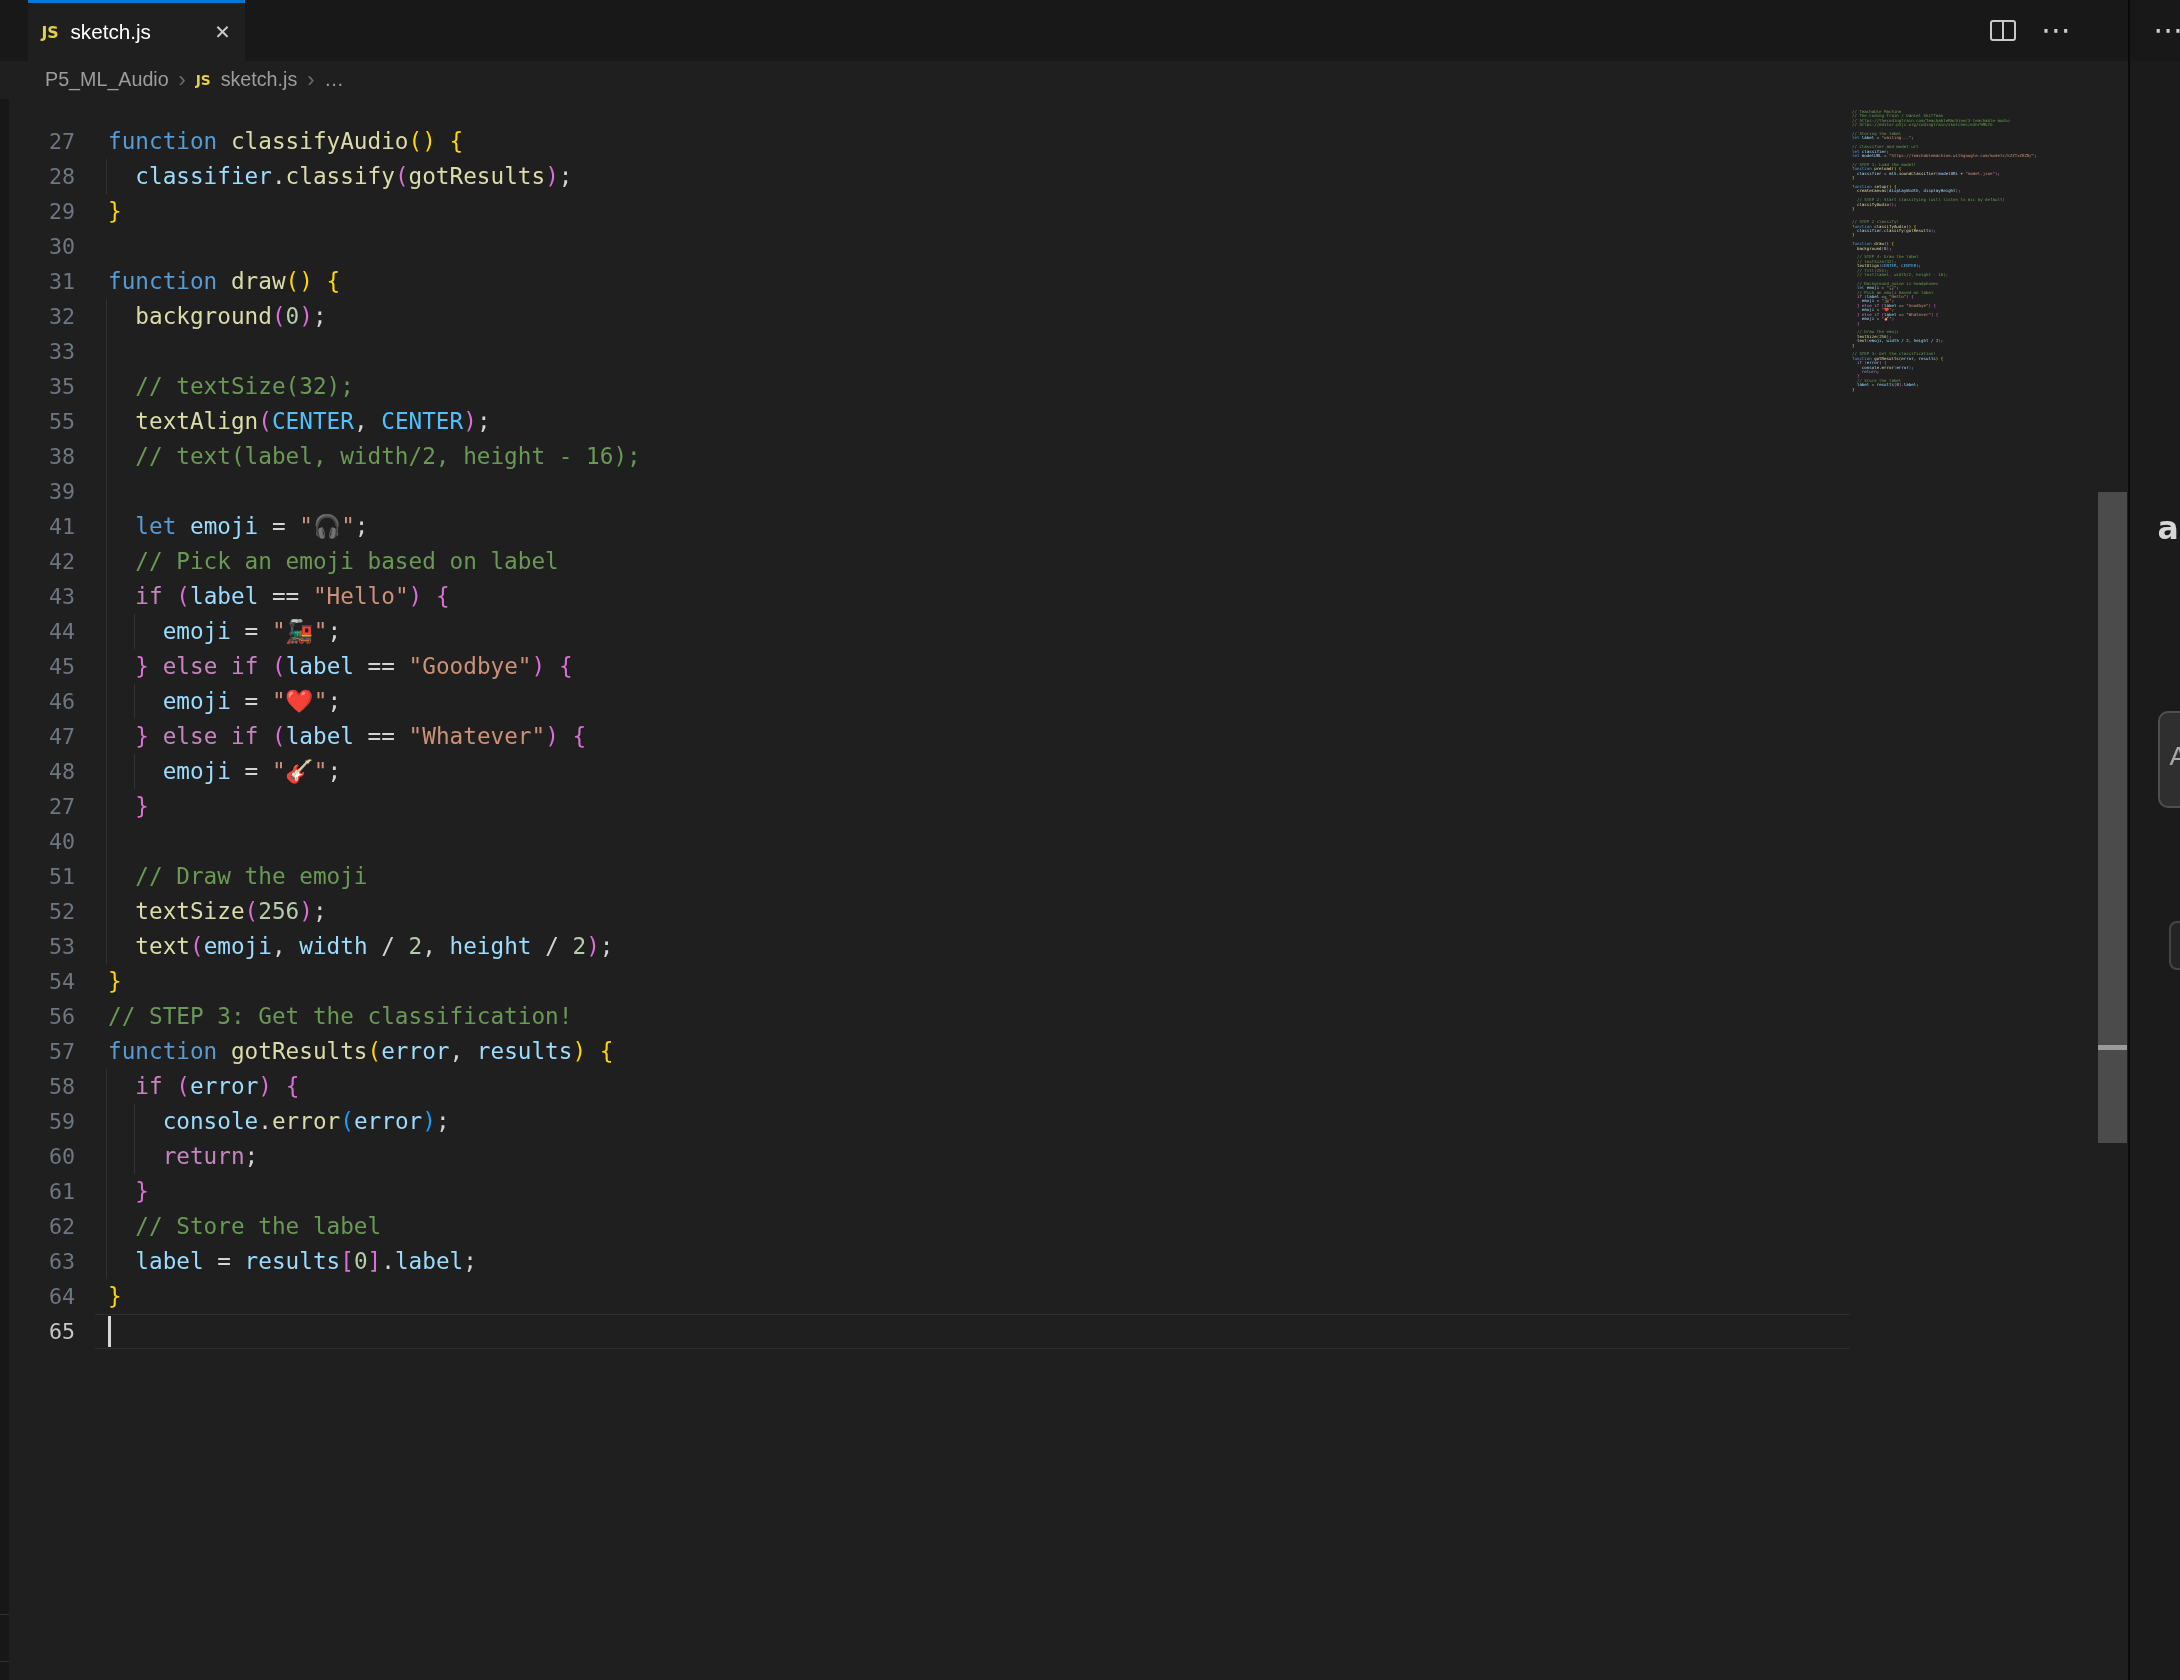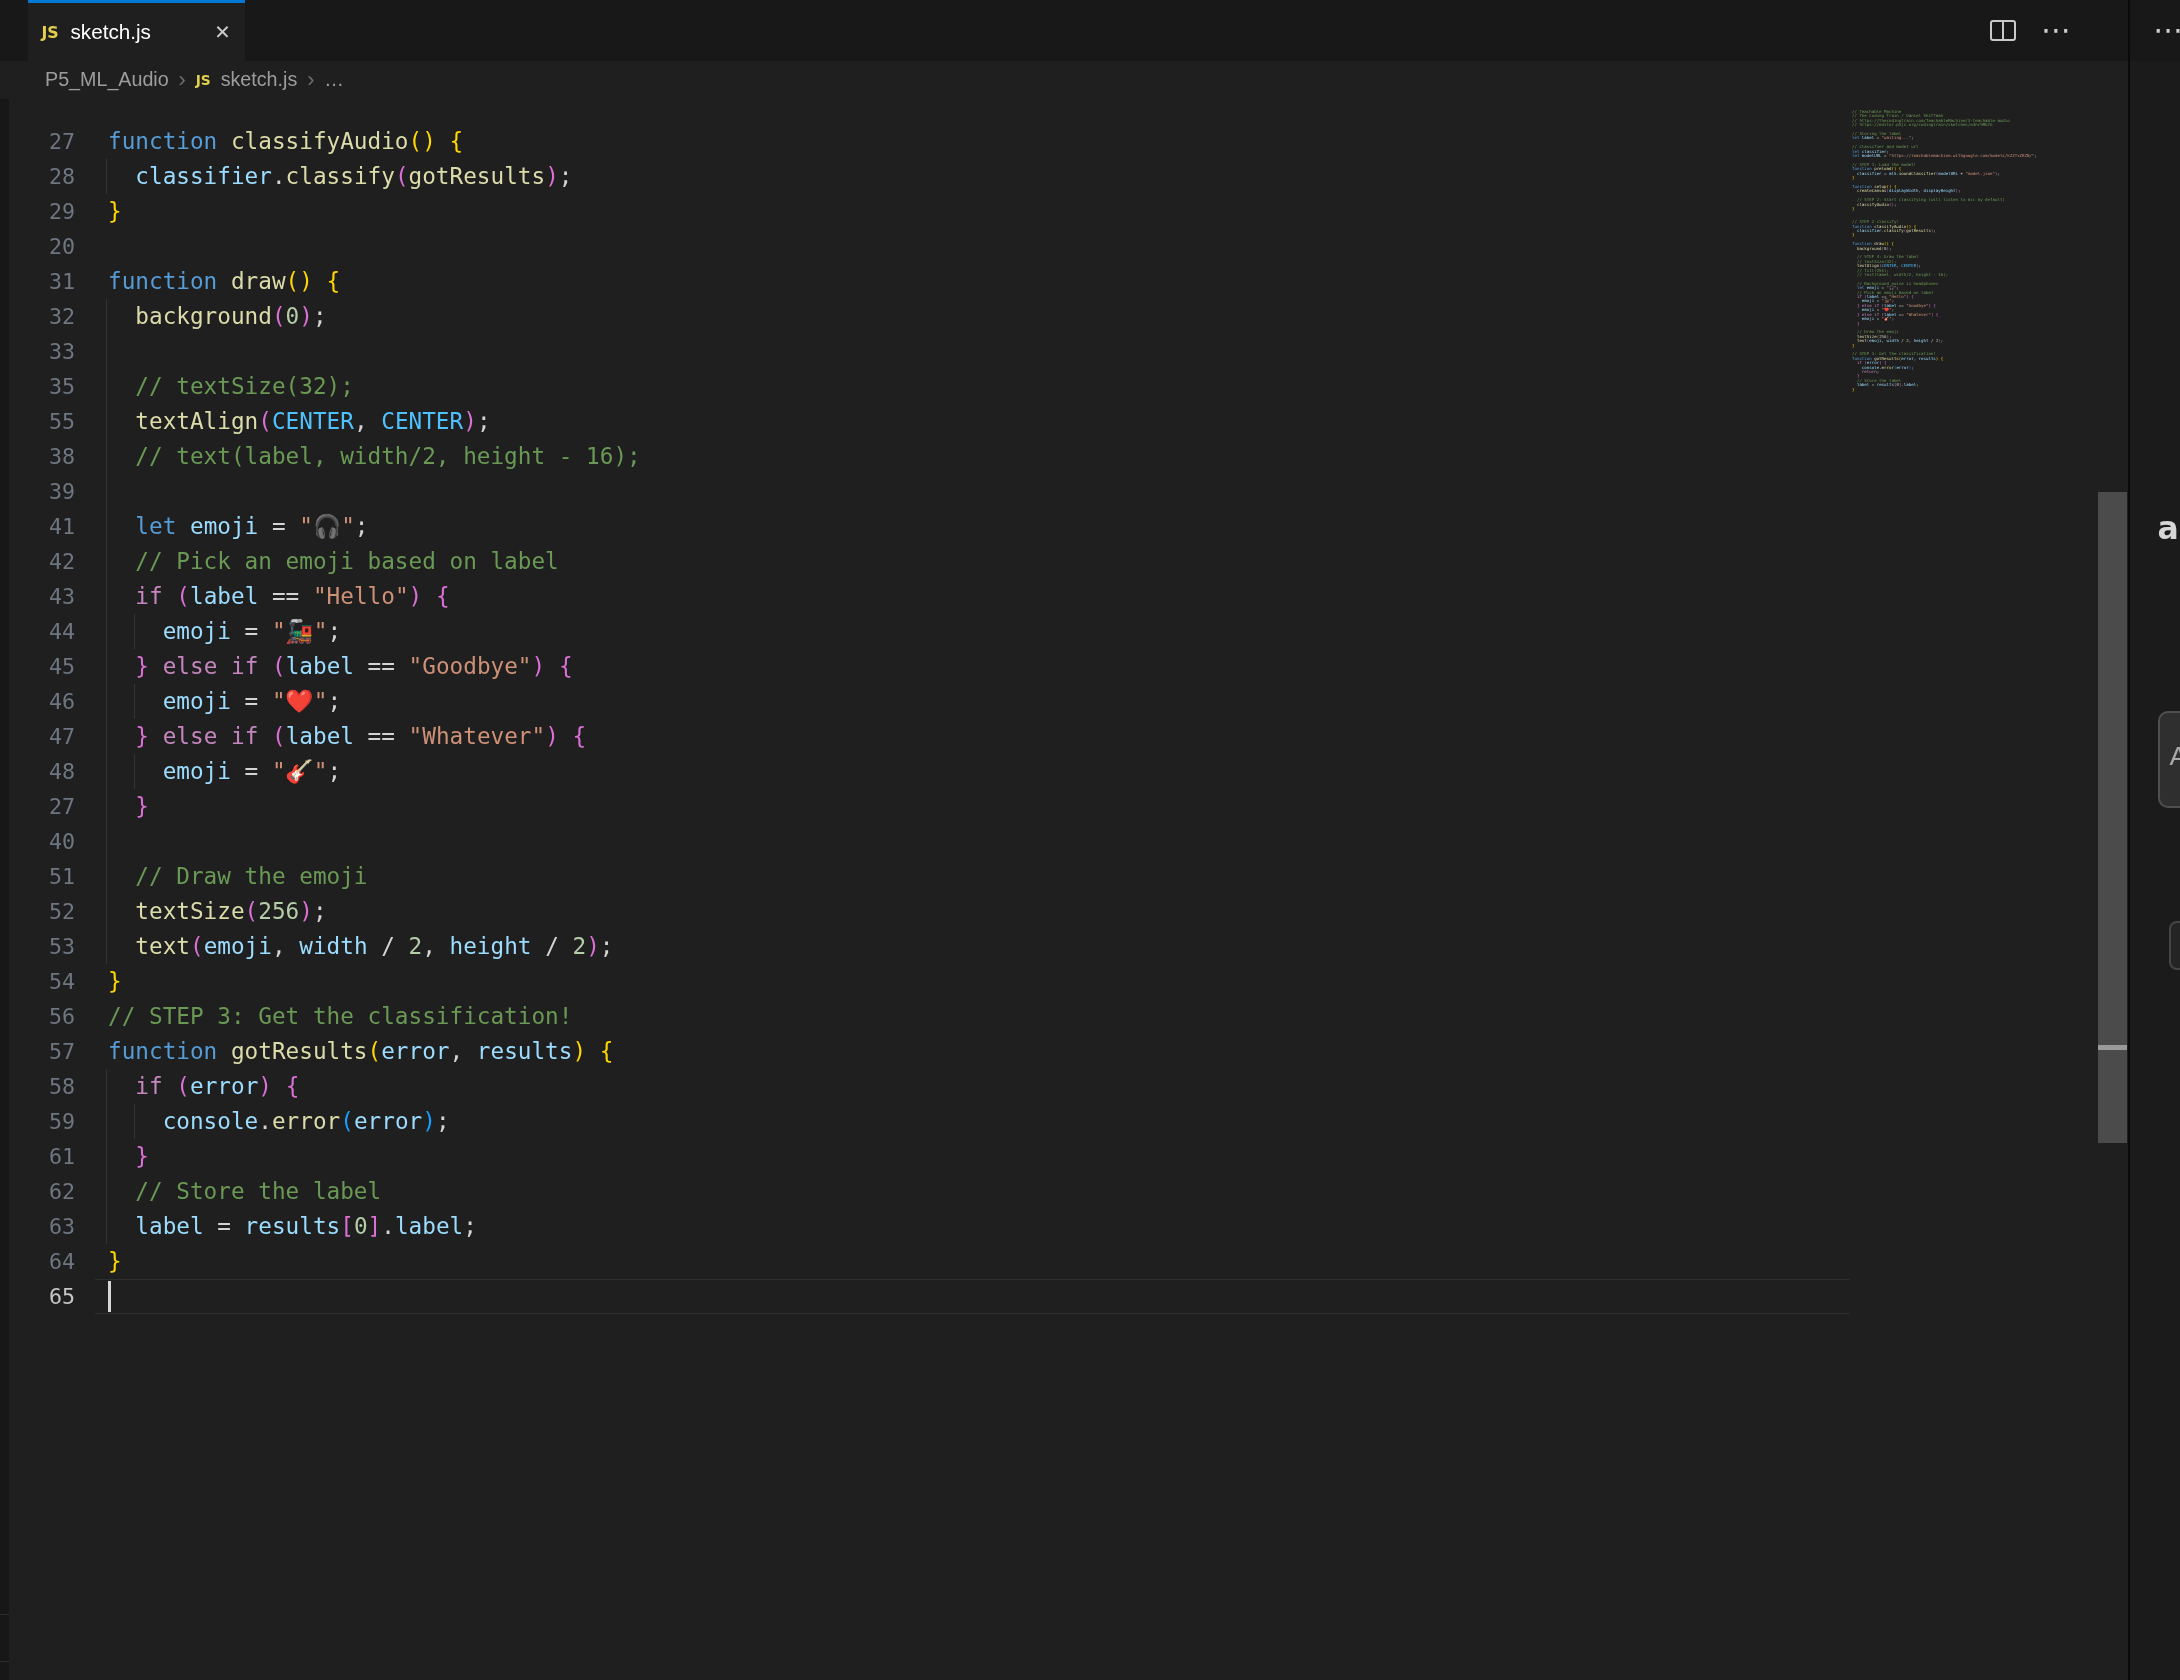--- a/index.html
+++ b/index.html
@@ -103,21 +103,21 @@
       <div class="row">
         <span class="gn">28</span>
         <i class="guide" style="left: 106px;"></i>
         <span class="ct"><span style="color: rgb(212, 212, 212);">  </span><span style="color: rgb(156, 220, 254);">classifier</span><span style="color: rgb(212, 212, 212);">.</span><span style="color: rgb(220, 220, 170);">classify</span><span style="color: rgb(218, 112, 214);">(</span><span style="color: rgb(220, 220, 170);">gotResults</span><span style="color: rgb(218, 112, 214);">)</span><span style="color: rgb(212, 212, 212);">;</span></span>
       </div>
       <div class="row">
         <span class="gn">29</span>
         <span class="ct"><span style="color: rgb(255, 215, 0);">}</span></span>
       </div>
       <div class="row">
-        <span class="gn">20</span>
+        <span class="gn">30</span>
         <span class="ct"></span>
       </div>
       <div class="row">
         <span class="gn">31</span>
         <span class="ct"><span style="color: rgb(86, 156, 214);">function </span><span style="color: rgb(220, 220, 170);">draw</span><span style="color: rgb(255, 215, 0);">()</span><span style="color: rgb(212, 212, 212);"> </span><span style="color: rgb(255, 215, 0);">{</span></span>
       </div>
       <div class="row">
         <span class="gn">32</span>
         <i class="guide" style="left: 106px;"></i>
         <span class="ct"><span style="color: rgb(212, 212, 212);">  </span><span style="color: rgb(220, 220, 170);">background</span><span style="color: rgb(218, 112, 214);">(</span><span style="color: rgb(181, 206, 168);">0</span><span style="color: rgb(218, 112, 214);">)</span><span style="color: rgb(212, 212, 212);">;</span></span>
@@ -230,20 +230,26 @@
       <div class="row">
         <span class="gn">58</span>
         <i class="guide" style="left: 106px;"></i>
         <span class="ct"><span style="color: rgb(212, 212, 212);">  </span><span style="color: rgb(197, 134, 192);">if</span><span style="color: rgb(212, 212, 212);"> </span><span style="color: rgb(218, 112, 214);">(</span><span style="color: rgb(156, 220, 254);">error</span><span style="color: rgb(218, 112, 214);">)</span><span style="color: rgb(212, 212, 212);"> </span><span style="color: rgb(218, 112, 214);">{</span></span>
       </div>
       <div class="row">
         <span class="gn">59</span>
         <i class="guide" style="left: 106px;"></i>
         <i class="guide" style="left: 134px;"></i>
         <span class="ct"><span style="color: rgb(212, 212, 212);">    </span><span style="color: rgb(156, 220, 254);">console</span><span style="color: rgb(212, 212, 212);">.</span><span style="color: rgb(220, 220, 170);">error</span><span style="color: rgb(23, 159, 255);">(</span><span style="color: rgb(156, 220, 254);">error</span><span style="color: rgb(23, 159, 255);">)</span><span style="color: rgb(212, 212, 212);">;</span></span>
+      </div>
+      <div class="row">
+        <span class="gn">60</span>
+        <i class="guide" style="left: 106px;"></i>
+        <i class="guide" style="left: 134px;"></i>
+        <span class="ct"><span style="color: rgb(212, 212, 212);">    </span><span style="color: rgb(197, 134, 192);">return</span><span style="color: rgb(212, 212, 212);">;</span></span>
       </div>
       <div class="row">
         <span class="gn">61</span>
         <i class="guide" style="left: 106px;"></i>
         <span class="ct"><span style="color: rgb(212, 212, 212);">  </span><span style="color: rgb(218, 112, 214);">}</span></span>
       </div>
       <div class="row">
         <span class="gn">62</span>
         <i class="guide" style="left: 106px;"></i>
         <span class="ct"><span style="color: rgb(212, 212, 212);">  </span><span style="color: rgb(106, 153, 85);">// Store the label</span></span>

